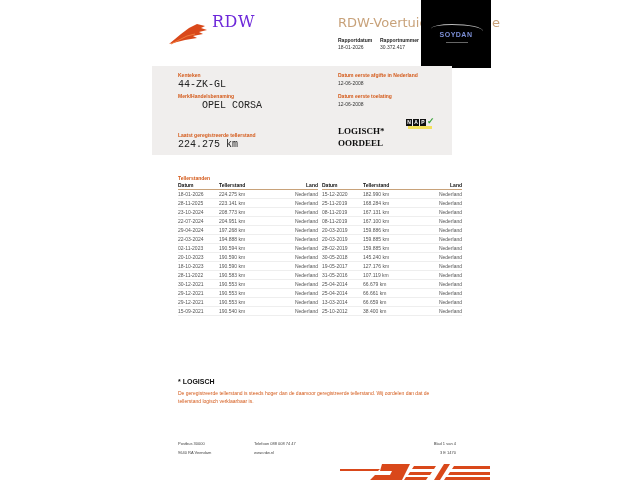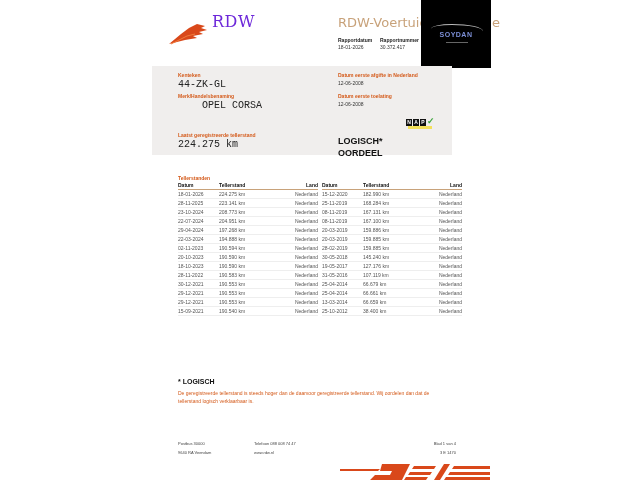--- a/index.html
+++ b/index.html
@@ -18,21 +18,21 @@
 
   .dealer-logo { position: absolute; left: 421px; top: 0; width: 70px; height: 68px; background: #000; }
   .dealer-logo .car { position: absolute; left: 10px; top: 24px; width: 52px; height: 12px; border-top: 1px solid #bbb; border-radius: 40% 60% 0 0; }
   .dealer-logo .name { position: absolute; left: 0; width: 70px; top: 31px; text-align: center; font-size: 7px; font-weight: bold; color: #7c8fd6; letter-spacing: 0.5px; }
   .dealer-logo .sub { position: absolute; left: 25px; top: 42px; width: 22px; height: 1px; background: #666; }
 
   .summary-panel { position: absolute; left: 152px; top: 66px; width: 300px; height: 89px; background: #f0eeed; }
   .field-label { position: absolute; font-size: 5px; color: #d45a1a; font-weight: bold; white-space: nowrap; }
   .field-value-lg { position: absolute; font-family: Liberation Mono, monospace; font-size: 10px; color: #222; white-space: nowrap; }
   .field-value-sm { position: absolute; font-size: 5px; color: #333; white-space: nowrap; }
-  .logisch-title { position: absolute; left: 338px; top: 135px; font-family: Liberation Sans, sans-serif; font-weight: bold; font-size: 9px; line-height: 12px; color: #111; }
+  .logisch-title { position: absolute; left: 338px; top: 125px; font-family: Liberation Serif, serif; font-weight: bold; font-size: 9px; line-height: 12px; color: #111; }
 
   .nap-logo { position: absolute; left: 406px; top: 118px; width: 30px; height: 11px; }
   .nap-logo .box { position: absolute; top: 1px; width: 6px; height: 7px; background: #111; color: #fff; font-size: 5px; font-weight: bold; text-align: center; line-height: 7px; }
   .nap-logo .underline { position: absolute; left: 2px; top: 8px; width: 24px; height: 3px; background: #f3e05a; }
   .nap-logo .check { position: absolute; left: 21px; top: -2px; font-size: 9px; color: #3ba43b; font-weight: bold; }
 
   .tellerstanden-heading { position: absolute; left: 178px; top: 175px; font-size: 5px; font-weight: bold; color: #d45a1a; }
   .km-table { position: absolute; top: 182px; width: 140px; border-collapse: collapse; font-size: 5px; }
   .km-table.left { left: 178px; }
   .km-table.right { left: 322px; }

